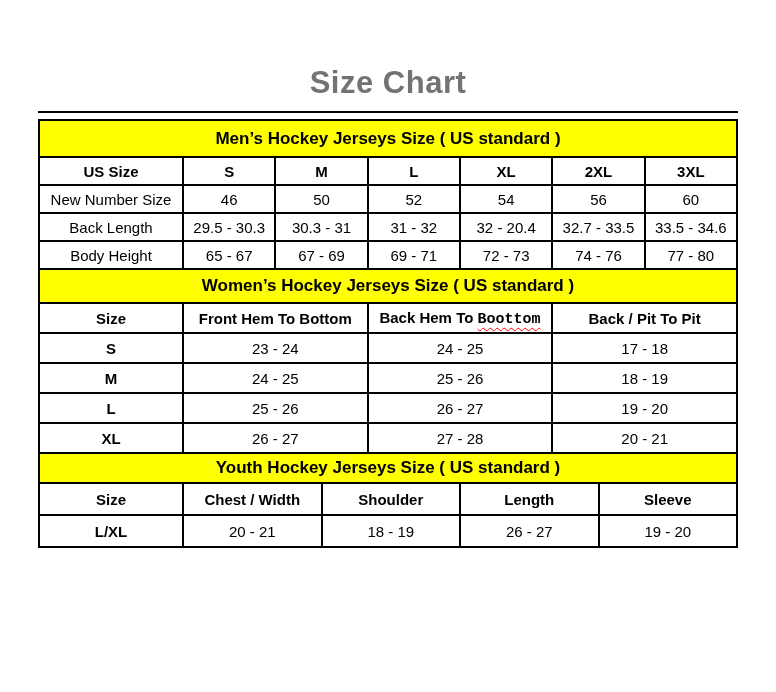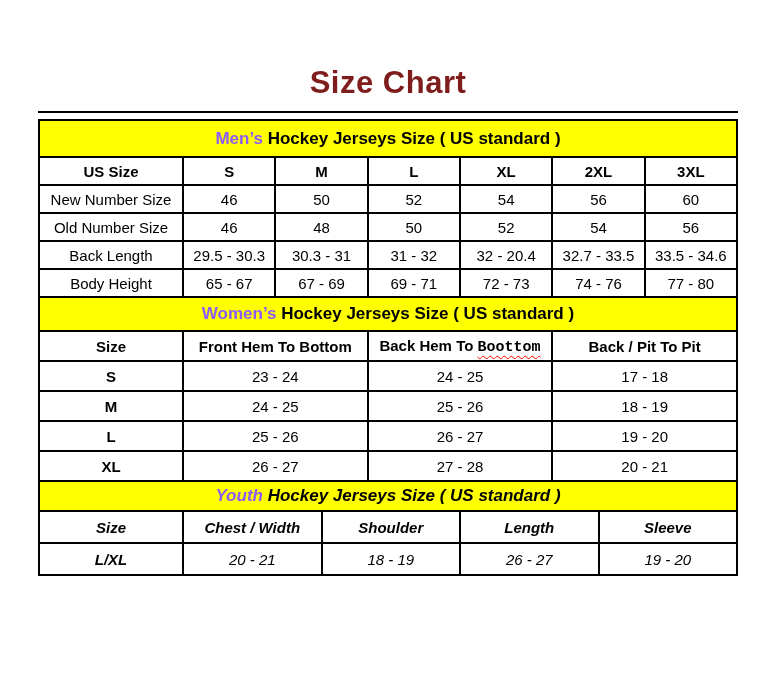--- a/index.html
+++ b/index.html
@@ -10,21 +10,21 @@
     font-family: "Liberation Sans", sans-serif;
     color: #000000;
   }
   .page-title {
     margin: 0;
     padding-top: 66px;
     line-height: 34px;
     text-align: center;
     font-size: 31px;
     font-weight: bold;
-    color: #7f1d1d;
+    color: #737373;
     letter-spacing: 0.5px;
   }
   .hairline {
     width: 700px; height: 2px;
     background: #000000;
     margin: 11px auto 6px auto;
   }
   table.size-table {
     width: 700px;
     margin: 0 auto;
@@ -42,26 +42,26 @@
     overflow: hidden;
     white-space: nowrap;
   }
   .size-table th { font-weight: bold; }
   col.col-label { width: 144px; }
   tr.band td {
     background: #FFFF00;
     font-weight: bold;
     font-size: 17px;
   }
-  tr.band .accent { color: #8b5cf6; }
+  tr.band .accent { color: #000000; }
   table.mens td, table.mens th { height: 26px; }
   table.mens tr.band td { height: 35px; }
   table.womens td, table.womens th { height: 28px; }
   table.womens tr.band td { height: 32px; }
-  table.youth td, table.youth th { height: 30px; font-style: italic; }
+  table.youth td, table.youth th { height: 30px; }
   table.youth tr.band td { height: 28px; }
   .squiggle {
     text-decoration-line: underline;
     text-decoration-style: wavy;
     text-decoration-color: #FF0000;
     text-decoration-thickness: 1px;
     text-underline-offset: 4px;
     font-family: Liberation Mono, monospace;
   }
 </style>
@@ -98,29 +98,20 @@
   <tr>
     <td>New Number Size</td>
     <td>46</td>
     <td>50</td>
     <td>52</td>
     <td>54</td>
     <td>56</td>
     <td>60</td>
   </tr>
   <tr>
-    <td>Old Number Size</td>
-    <td>46</td>
-    <td>48</td>
-    <td>50</td>
-    <td>52</td>
-    <td>54</td>
-    <td>56</td>
-  </tr>
-  <tr>
     <td>Back Length</td>
     <td>29.5 - 30.3</td>
     <td>30.3 - 31</td>
     <td>31 - 32</td>
     <td>32 - 20.4</td>
     <td>32.7 - 33.5</td>
     <td>33.5 - 34.6</td>
   </tr>
   <tr>
     <td>Body Height</td>

